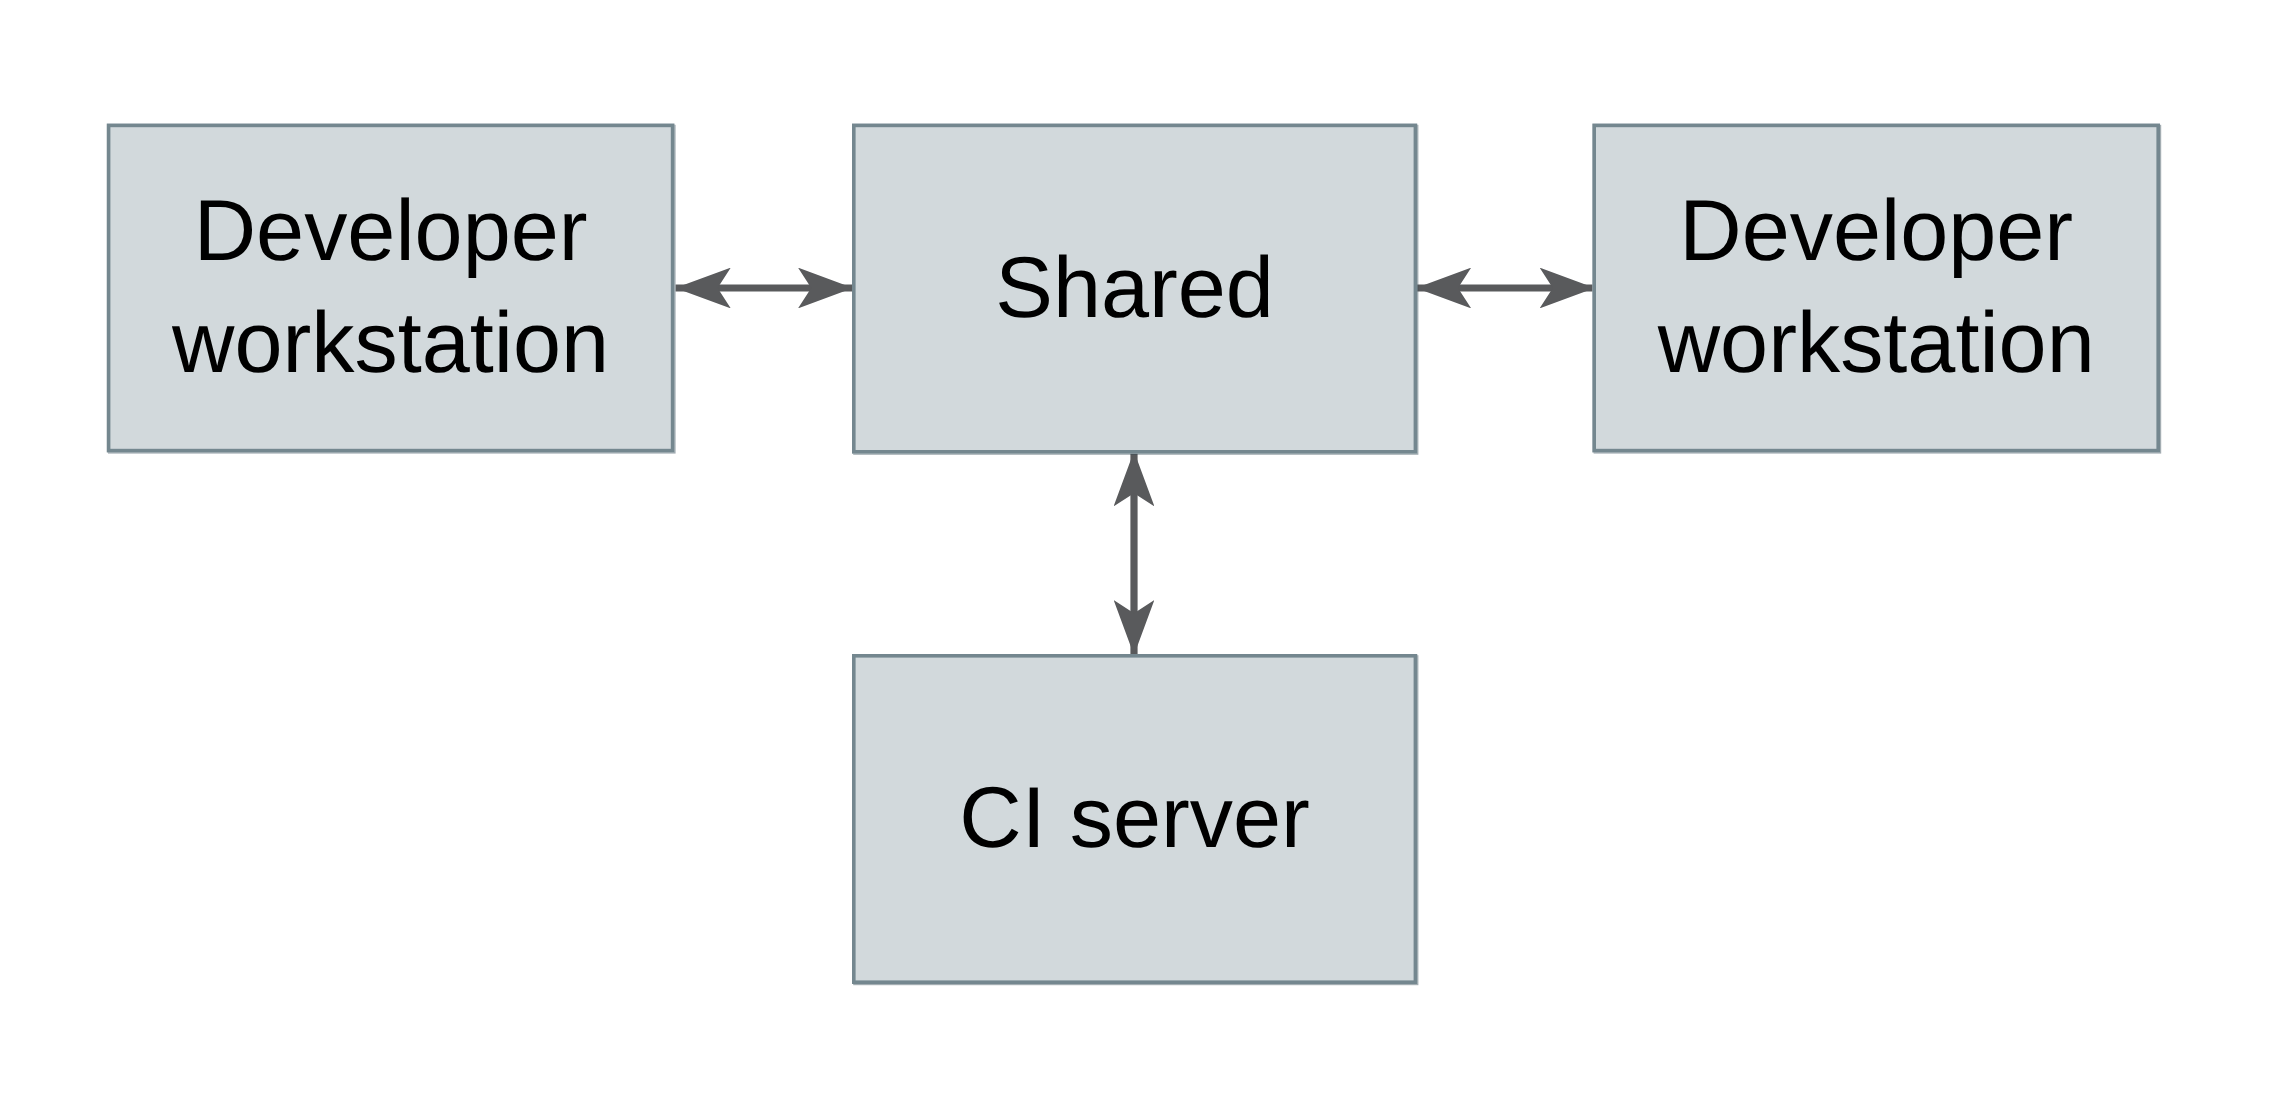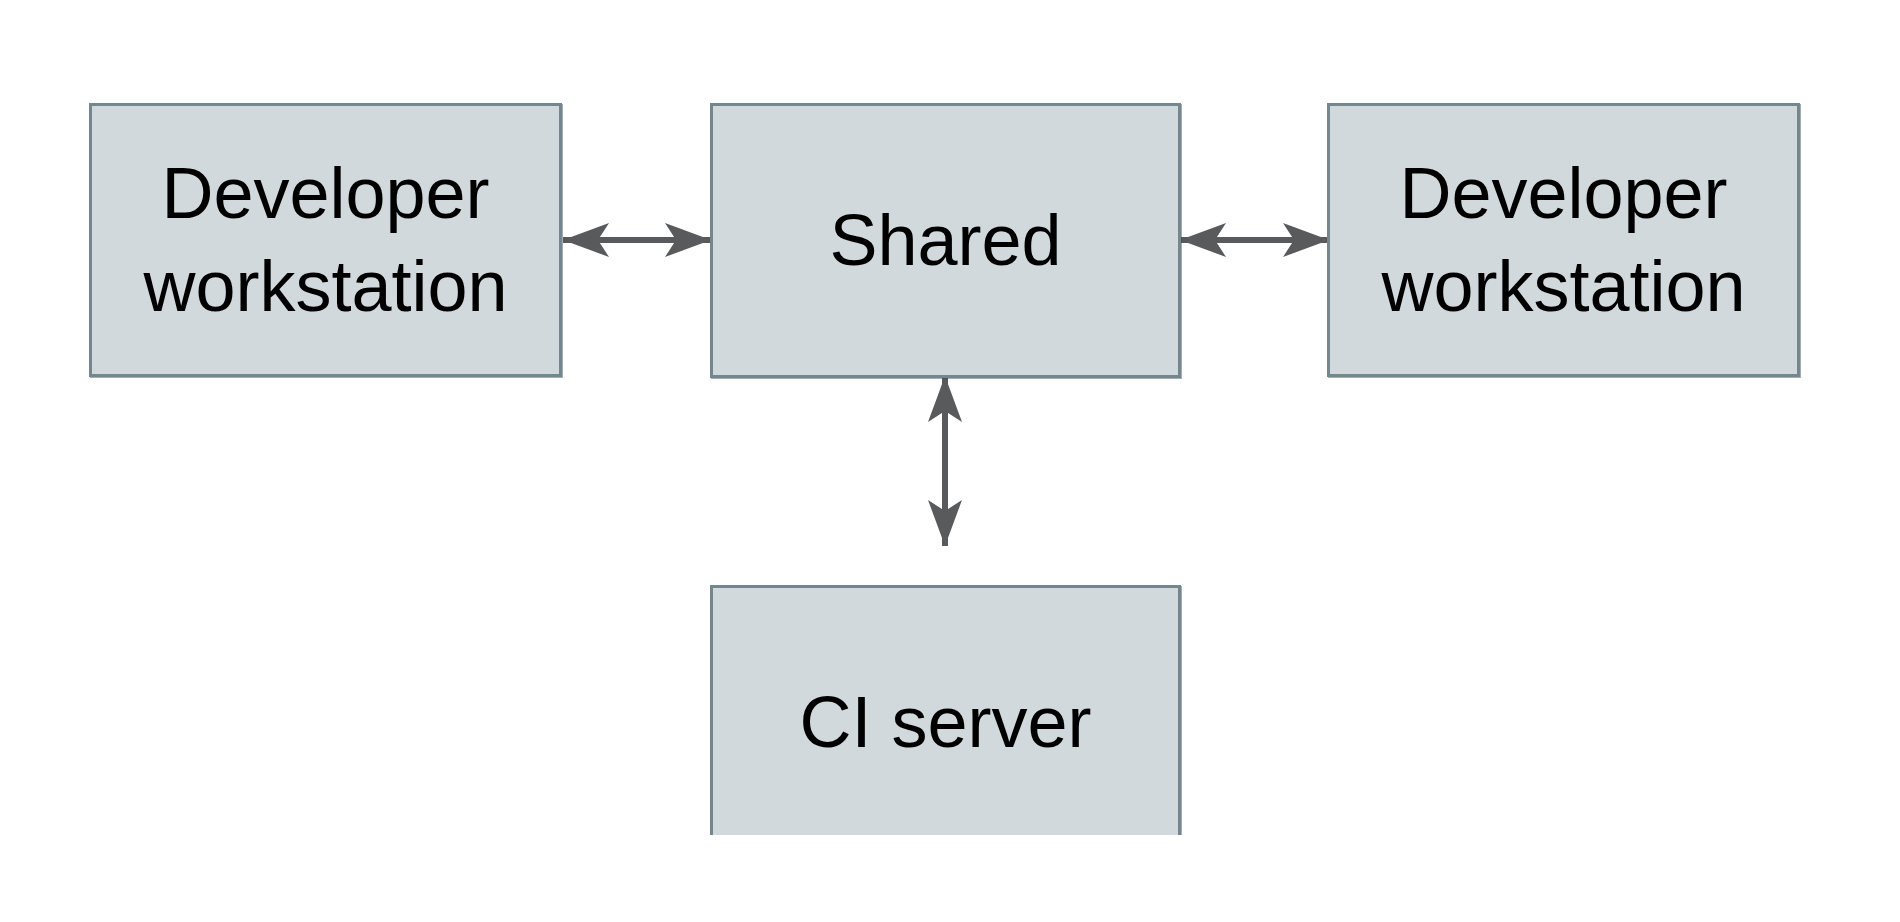--- a/index.html
+++ b/index.html
@@ -43,21 +43,21 @@
     letter-spacing: 0px;
     font-weight: 400;
   }
   .node-label .line {
     display: block;
     white-space: nowrap;
   }
   .node-dev-left   { left: 89px;   top: 103px; width: 473px; height: 274px; }
   .node-cache      { left: 710px;  top: 103px; width: 471px; height: 275px; }
   .node-dev-right  { left: 1327px; top: 103px; width: 473px; height: 274px; }
-  .node-ci         { left: 710px;  top: 545px; width: 471px; height: 275px; margin-top: 40px; }
+  .node-ci         { left: 710px;  top: 545px; width: 471px; height: 275px; }
 </style>
 </head>
 <body>
 
 <div class="canvas">
 
   <svg class="connectors" viewBox="0 0 1900 922" xmlns="http://www.w3.org/2000/svg">
     <defs>
       <marker id="head-end" markerUnits="userSpaceOnUse" markerWidth="46" markerHeight="34" viewBox="0 0 46 34" refX="46" refY="17" orient="auto">
         <path d="M0,0 L46,17 L0,34 L11,17 Z" fill="#595a5c"></path>

